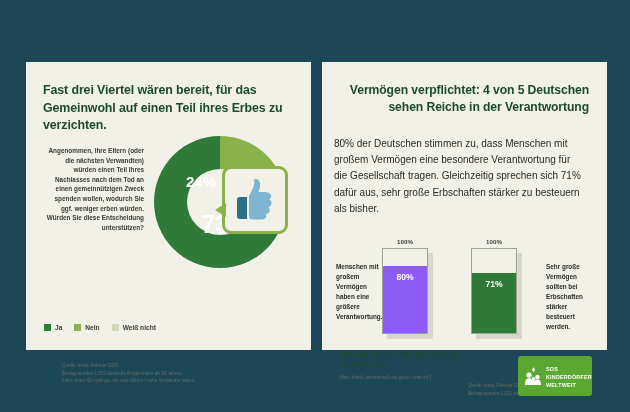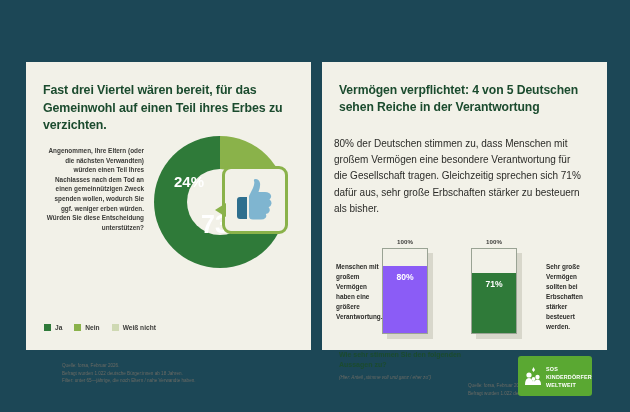--- a/index.html
+++ b/index.html
@@ -25,20 +25,21 @@
     font-size:12.4px;
     line-height:1.42;
     letter-spacing:-0.1px;
   }
   .headline-left {
     position:absolute; left:17px; top:20px; width:245px;
   }
   .headline-right {
     position:absolute; left:17px; top:20px; width:250px;
     font-size:12.2px;
+    text-align:right;
   }
 
   
   .question-text {
     position:absolute; left:18px; top:84px; width:100px;
     font-size:6.4px; line-height:1.5; color:#3b3b38;
     text-align:right; font-weight:bold;
   }
 
   .donut-wrap { position:absolute; left:128px; top:74px; width:132px; height:132px; }
@@ -50,21 +51,21 @@
         #8ab24a 0deg 86deg,
         #cfd9b3 86deg 92deg,
         #2f7a39 92deg 360deg
       );
   }
   .donut-hole {
     position:absolute; left:33px; top:33px; width:66px; height:66px;
     border-radius:50%; background:#f2f1e8;
   }
   .slice-label-24 {
-    position:absolute; left:20px; top:37px;
+    position:absolute; left:32px; top:37px;
     color:#ffffff; font-weight:bold; font-size:15px;
   }
   .slice-label-73 {
     position:absolute; left:47px; top:74px;
     color:#ffffff; font-weight:bold; font-size:25px;
   }
 
   
   .bubble {
     position:absolute; left:196px; top:104px; width:60px; height:62px;

